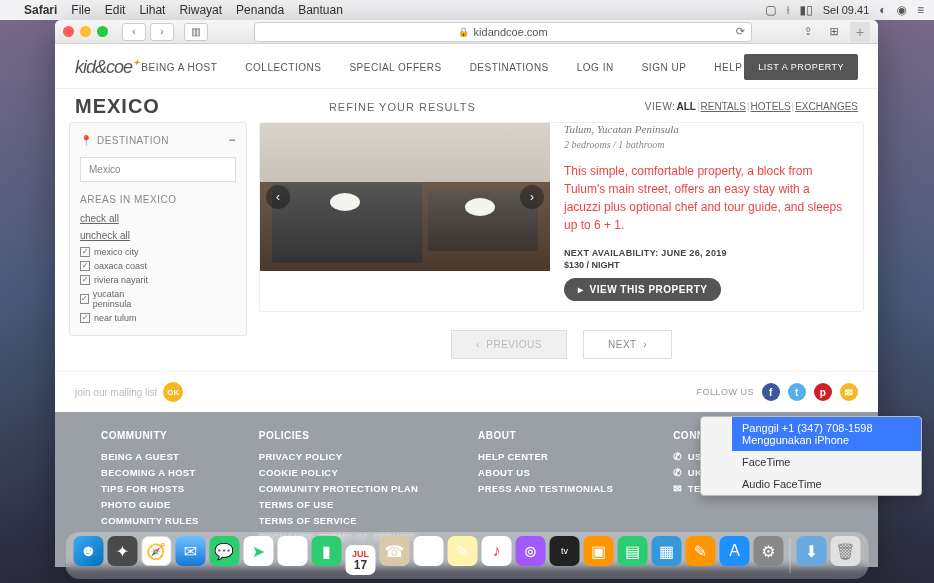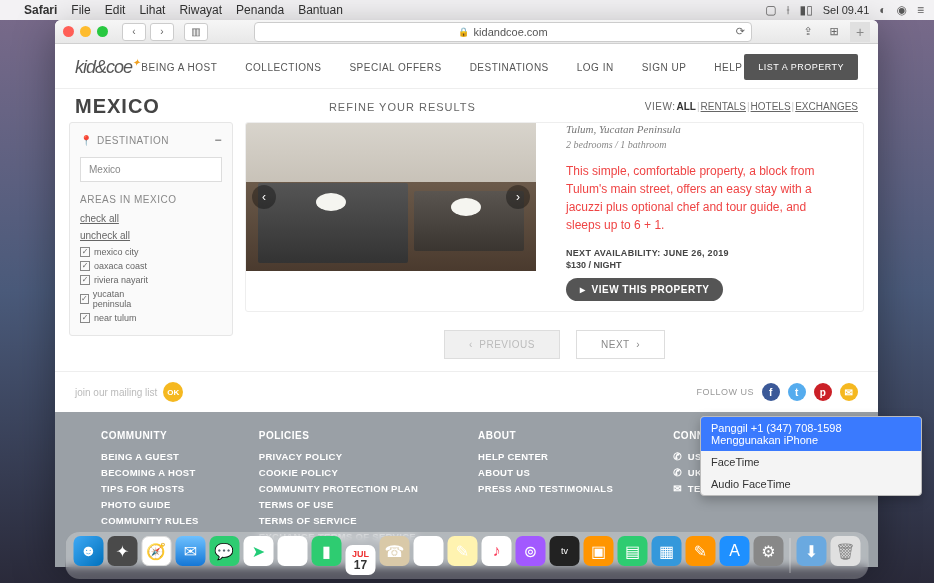--- a/index.html
+++ b/index.html
@@ -40,21 +40,21 @@
 .subhead-left { font-size: 20px; font-weight:600; letter-spacing:1px; color:#444; }
 .refine { font-size:11px; letter-spacing:1px; color:#666; }
 .view-tabs { display:flex; gap:1px; font-size:10px; color:#666; align-items:center; }
 .view-tabs .lbl { letter-spacing:0.5px; }
 .view-tabs .active { font-weight:700; color:#333; }
 .view-tabs .tab { text-decoration: underline; }
 .view-tabs .sep { color:#ccc; }
 
 .main { display:flex; padding: 0 14px 12px; gap: 12px; }
 
-.sidebar { width: 164px; }
+.sidebar { width: 178px; }
 .filter-box { border:1px solid #e6e6e6; border-radius:3px; padding: 10px 10px 12px; background:#fafafa; }
 .filter-head { display:flex; justify-content:space-between; align-items:center; font-size:10px; color:#888; letter-spacing:0.5px; margin-bottom:10px; }
 .filter-head .pin { color:#999; margin-right:4px; font-size:10px; }
 .filter-head .collapse { font-size:12px; font-weight:700; }
 .filter-input { width:100%; border:1px solid #ddd; padding:6px 8px; font-size:10px; color:#888; background:#fff; margin-bottom:12px; }
 .areas-title { font-size:10px; color:#888; letter-spacing:0.5px; margin-bottom:8px; }
 .link-small { font-size:10px; color:#666; text-decoration:underline; display:block; margin-bottom:6px; }
 .checks { display:flex; flex-wrap:wrap; gap: 4px 8px; margin-top:6px; }
 .check-item { width:48%; display:flex; align-items:center; gap:4px; font-size:9px; color:#666; }
 .check-item .cb { width:10px; height:10px; border:1px solid #888; display:inline-flex; align-items:center; justify-content:center; font-size:8px; line-height:8px; }
@@ -64,21 +64,21 @@
 .card-img { width: 290px; height: 148px; background: linear-gradient(180deg,#d8d4cc 0%, #c8c2b8 40%, #6b5a4a 40%, #4a3a2e 100%); position:relative; }
 .bed { position:absolute; background:#3a3530; border-radius:2px; }
 .bed.left { left:12px; bottom:8px; width:150px; height:80px; background:linear-gradient(180deg,#555 0%,#333 100%); }
 .bed.right { right:12px; bottom:20px; width:110px; height:60px; background:linear-gradient(180deg,#5a5550 0%,#3a3530 100%); }
 .pillow { position:absolute; background:#f5f5f0; border-radius:50%; width:30px; height:18px; }
 .pillow.p1 { left:70px; bottom:60px; }
 .pillow.p2 { right:55px; bottom:55px; }
 .arrow { position:absolute; top:50%; transform:translateY(-50%); width:24px; height:24px; background:rgba(0,0,0,0.35); border-radius:50%; color:#fff; display:flex; align-items:center; justify-content:center; font-size:12px; }
 .arrow.prev { left:6px; } .arrow.next { right:6px; }
 
-.card-body { flex:1; padding: 0 30px 10px; font-size:11px; color:#555; }
+.card-body { flex:1; padding: 0 14px 10px; font-size:11px; color:#555; }
 .loc { font-style:italic; font-family:Georgia,serif; color:#777; font-size:11px; }
 .meta { font-style:italic; font-family:Georgia,serif; color:#888; font-size:10px; margin-top:4px; }
 .desc { font-family:Liberation Sans, sans-serif; font-size:12px; color:#ef4444; margin-top:12px; line-height:1.5; }
 .avail { font-size:9px; font-weight:700; letter-spacing:0.3px; color:#444; margin-top:14px; }
 .price { font-size:9px; font-weight:700; color:#444; margin-top:2px; }
 .view-btn { display:inline-flex; align-items:center; gap:6px; background:#555; color:#fff; font-size:10px; font-weight:700; letter-spacing:0.5px; padding:6px 14px; border-radius:14px; margin-top:8px; }
 .view-btn .chev { font-size:10px; }
 
 .pager { display:flex; justify-content:center; gap:16px; margin-top:18px; }
 .pg-btn { padding:8px 24px; font-size:10px; letter-spacing:0.5px; border:1px solid #ddd; color:#888; background:#fff; }
@@ -91,21 +91,21 @@
 .soc { width:18px; height:18px; border-radius:50%; display:flex; align-items:center; justify-content:center; color:#fff; font-size:10px; font-weight:700; }
 .soc.fb { background:#3b5998; } .soc.tw { background:#55acee; } .soc.pin { background:#cb2027; } .soc.ml { background:#f5b820; }
 
 .footer { background:#9aa0a6; color:#fff; padding: 18px 46px 20px; display:flex; gap:60px; font-size:10px; position:relative; }
 .fcol h4 { font-size:10px; letter-spacing:0.5px; margin-bottom:10px; font-weight:700; }
 .fcol div { margin-bottom:5px; font-weight:600; font-size:9.5px; letter-spacing:0.3px; }
 .fcol.connect div { display:flex; align-items:center; gap:6px; }
 .phone-icon { font-size:10px; }
 
 
-.ctx { position:absolute; top: 416px; left: 700px; width: 222px; background:#f4f4f4; border:1px solid #bbb; border-radius:4px; box-shadow:0 4px 12px rgba(0,0,0,0.25); font-size:11px; overflow:hidden; }
+.ctx { position:absolute; top: 416px; left: 700px; width: 222px; background:#f4f4f4; border:1px solid #bbb; border-radius:4px; box-shadow:0 4px 12px rgba(0,0,0,0.25); font-size:11px; overflow:hidden;padding-left:31px; }
 .ctx-item { padding:5px 10px; color:#333; }
 .ctx-item.hl { background:#3a7afe; color:#fff; }
 
 
 .dock { position:absolute; bottom:4px; left:50%; transform:translateX(-50%); display:flex; gap:4px; background:rgba(255,255,255,0.25); padding:4px 8px; border-radius:14px; backdrop-filter: blur(4px); }
 .dock-sep { width:1px; background:rgba(255,255,255,0.4); margin:2px 2px; }
 .dock-icon { width:30px; height:30px; border-radius:7px; display:flex; align-items:center; justify-content:center; font-size:16px; color:#fff; }
 .di-finder { background:linear-gradient(135deg,#3fa9f5,#0071bc); }
 .di-launch { background:#4a4a4a; } .di-safari { background:#fff; color:#1e90ff; border:1px solid #ddd; }
 .di-mail { background:linear-gradient(#6ec1ff,#1577d6); } .di-msg { background:#2ecc71; }

